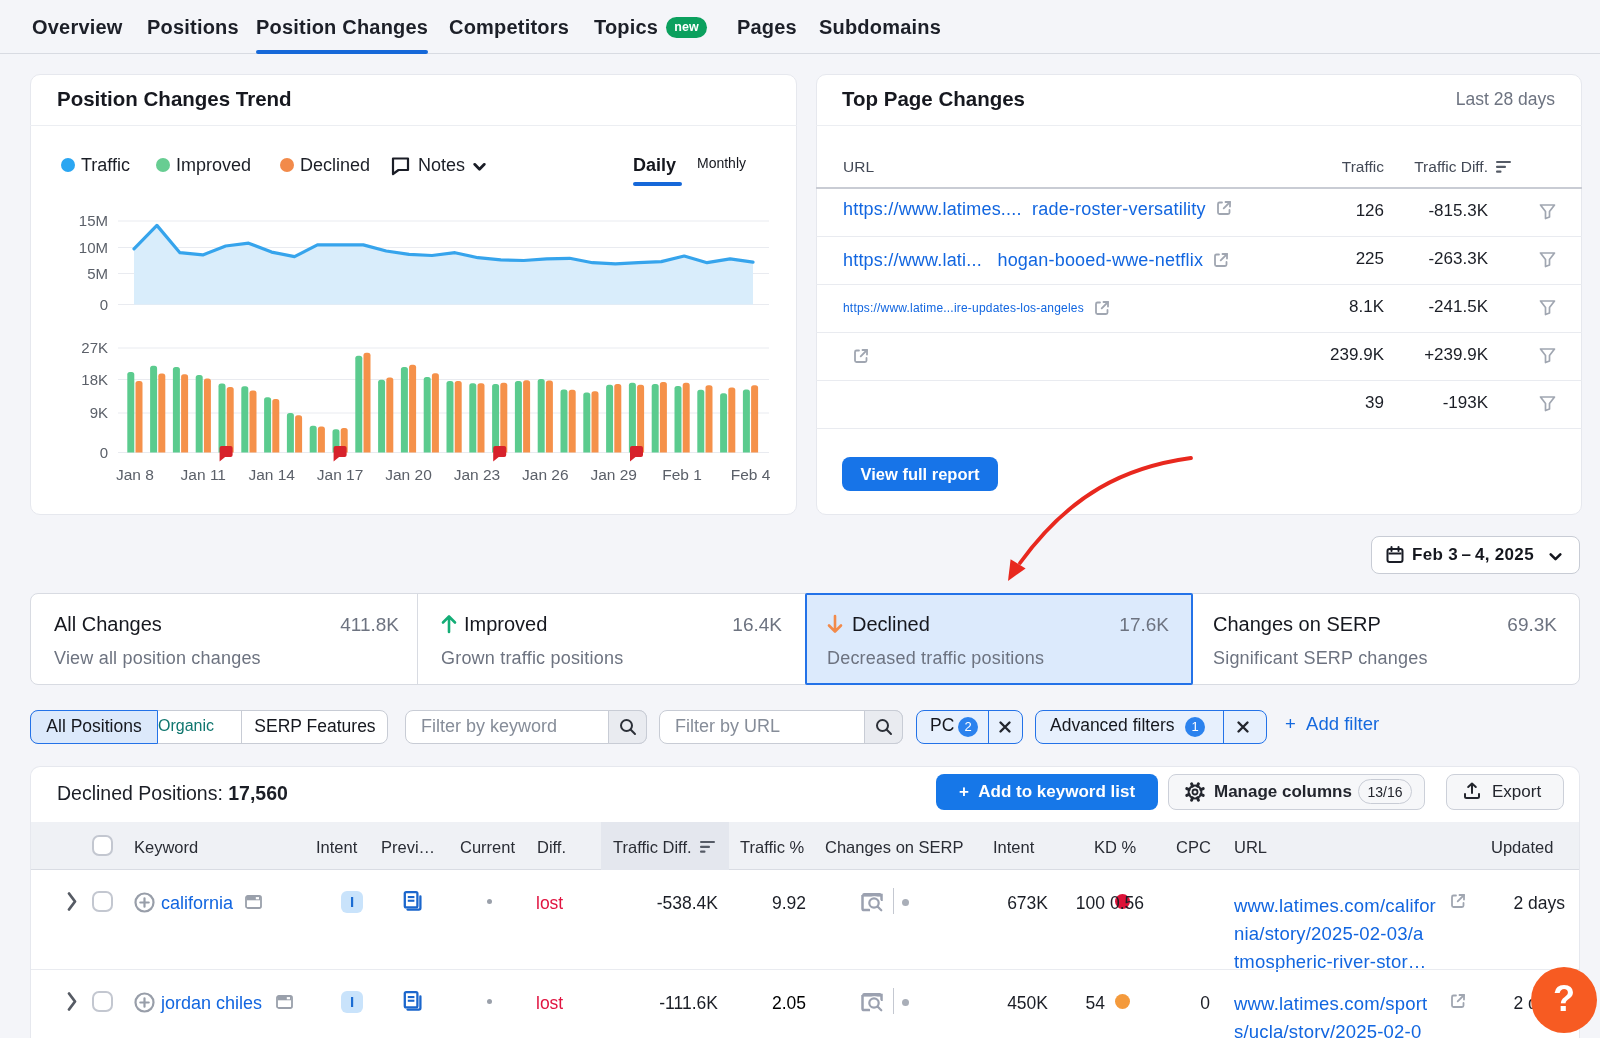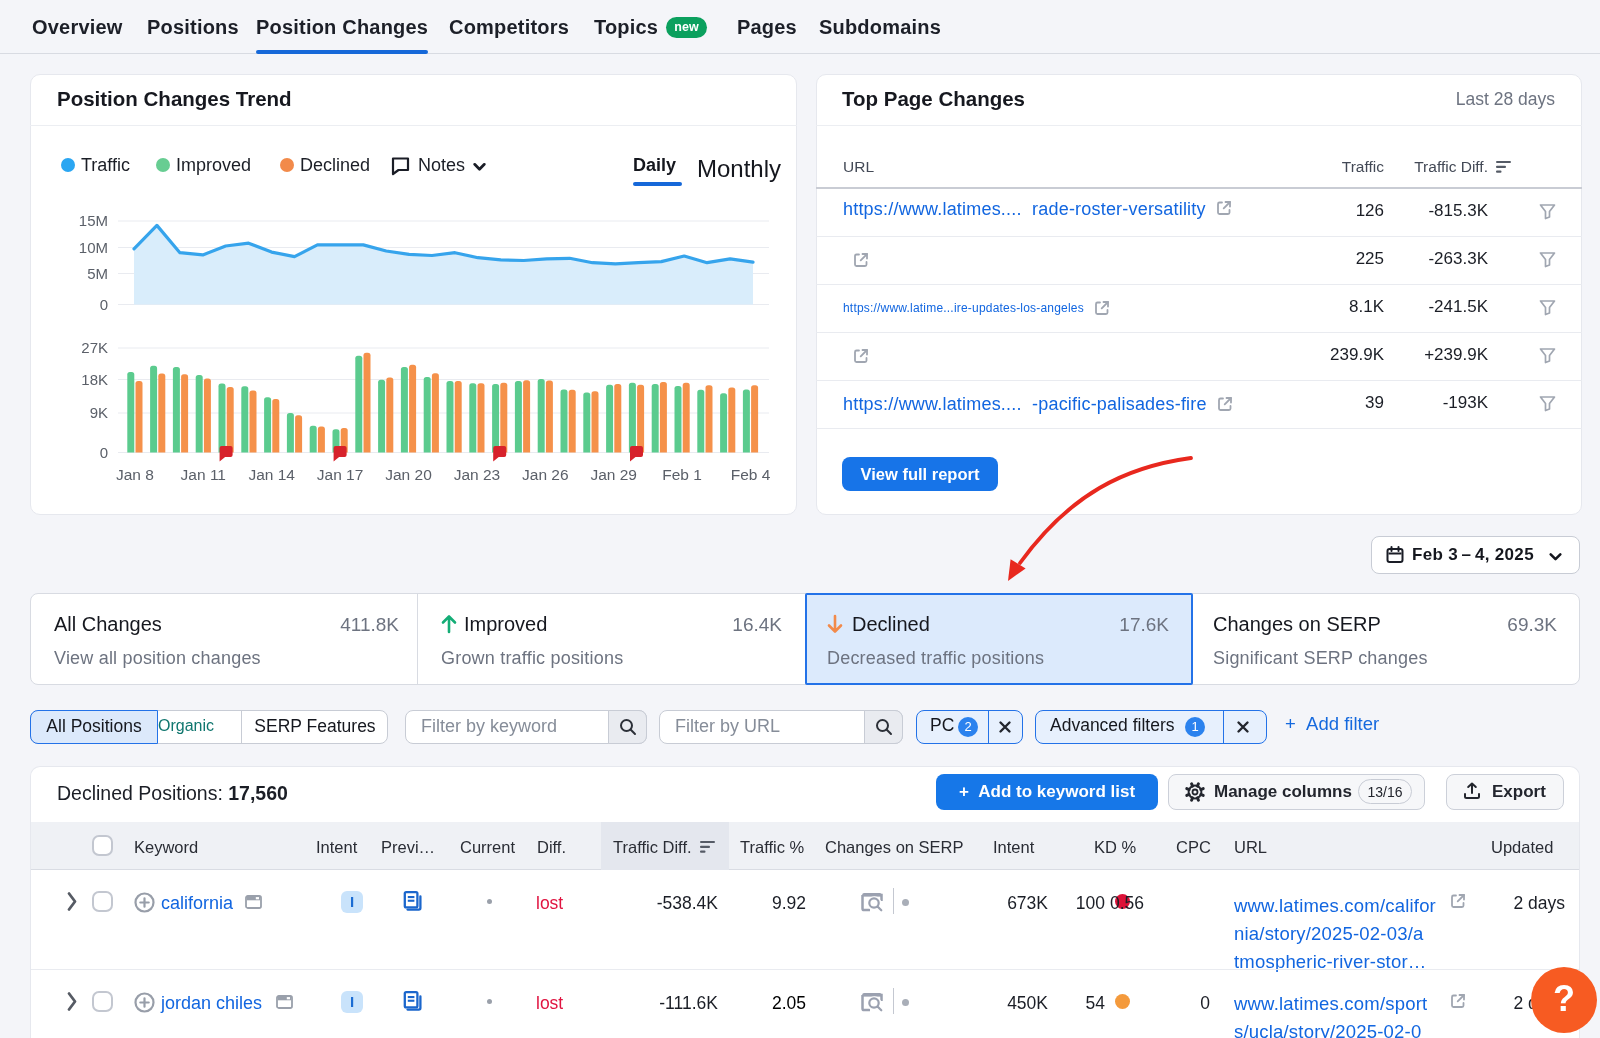--- a/index.html
+++ b/index.html
@@ -30,21 +30,21 @@
     <div class="abs" style="left:300px;top:155px;font-size:18px;color:#1b1e26">Declined</div>
     <svg class="abs" style="left:390px;top:155px" width="21" height="21" viewBox="0 0 21 21">
       <path d="M3 3.5 H18 V15 H8.5 L3 19 V15 H3 Z" fill="none" stroke="#1a1d26" stroke-width="2.2" stroke-linejoin="round"></path>
     </svg>
     <div class="abs" style="left:418px;top:155px;font-size:18px;color:#1b1e26">Notes</div>
     <svg class="abs" style="left:472px;top:159px" width="15" height="15" viewBox="0 0 14 14">
       <path d="M2.5 5 L7 9.5 L11.5 5" fill="none" stroke="#1a1d26" stroke-width="2.6" stroke-linecap="round" stroke-linejoin="round"></path>
     </svg>
     <div class="abs" style="left:633px;top:155px;font-size:18px;color:#15171e;font-weight:bold">Daily</div>
     <div class="abs" style="left:633px;top:182px;width:49px;height:3.5px;background:#1668d9;border-radius:2px"></div>
-    <div class="abs" style="left:697px;top:155px;font-size:24px;color:#15171e">Monthly</div>
+    <div class="abs" style="left:697px;top:155px;font-size:14px;color:#15171e">Monthly</div>
     <svg class="abs" style="left:40px;top:195px" width="740" height="300" viewBox="40 195 740 300">
       <g transform="translate(0,0)">
         <line x1="118" y1="221" x2="769" y2="221" stroke="#e9ebf0" stroke-width="1"></line>
         <text x="108" y="226" text-anchor="end" font-size="15" fill="#5b6069">15M</text>
         <line x1="118" y1="247.5" x2="769" y2="247.5" stroke="#e9ebf0" stroke-width="1"></line>
         <text x="108" y="252.5" text-anchor="end" font-size="15" fill="#5b6069">10M</text>
         <line x1="118" y1="273.5" x2="769" y2="273.5" stroke="#e9ebf0" stroke-width="1"></line>
         <text x="108" y="278.5" text-anchor="end" font-size="15" fill="#5b6069">5M</text>
         <line x1="118" y1="304.5" x2="769" y2="304.5" stroke="#e9ebf0" stroke-width="1"></line>
         <text x="108" y="309.5" text-anchor="end" font-size="15" fill="#5b6069">0</text>
@@ -151,20 +151,21 @@
         <path d="M15 3 L8.7 9.3" fill="none" stroke="#a0a6b1" stroke-width="1.8" stroke-linecap="round"></path>
       </svg>
     </div>
     <div class="abs" style="left:1284px;top:201px;width:100px;text-align:right;font-size:17px;color:#1b1e26">126</div>
     <div class="abs" style="left:1388px;top:201px;width:100px;text-align:right;font-size:17px;color:#1b1e26">-815.3K</div>
     <svg class="abs" style="left:1538px;top:202px" width="19" height="19" viewBox="0 0 19 19">
       <path d="M2.5 3 H16.5 L11.5 9.5 V15 L7.5 16.5 V9.5 Z" fill="none" stroke="#a0a6b1" stroke-width="1.7" stroke-linejoin="round"></path>
     </svg>
     <div class="abs" style="left:816px;top:236px;width:766px;height:1px;background:#e9ebf0"></div>
     <div class="abs" style="left:843px;top:247px;display:flex;align-items:center;font-size:18px;letter-spacing:0.2px;height:26px">
+      <span class="link">https://www.lati...&nbsp;&nbsp; hogan-booed-wwe-netflix</span>
       <svg style="margin-left:9px;flex:none" width="18" height="18" viewBox="0 0 18 18">
         <path d="M7 3.5 H4.5 A1.5 1.5 0 0 0 3 5 V13.5 A1.5 1.5 0 0 0 4.5 15 H13 A1.5 1.5 0 0 0 14.5 13.5 V11" fill="none" stroke="#a0a6b1" stroke-width="1.8" stroke-linecap="round"></path>
         <path d="M10.5 3 H15 V7.5" fill="none" stroke="#a0a6b1" stroke-width="1.8" stroke-linecap="round" stroke-linejoin="round"></path>
         <path d="M15 3 L8.7 9.3" fill="none" stroke="#a0a6b1" stroke-width="1.8" stroke-linecap="round"></path>
       </svg>
     </div>
     <div class="abs" style="left:1284px;top:249px;width:100px;text-align:right;font-size:17px;color:#1b1e26">225</div>
     <div class="abs" style="left:1388px;top:249px;width:100px;text-align:right;font-size:17px;color:#1b1e26">-263.3K</div>
     <svg class="abs" style="left:1538px;top:250px" width="19" height="19" viewBox="0 0 19 19">
       <path d="M2.5 3 H16.5 L11.5 9.5 V15 L7.5 16.5 V9.5 Z" fill="none" stroke="#a0a6b1" stroke-width="1.7" stroke-linejoin="round"></path>
@@ -190,28 +191,20 @@
         <path d="M10.5 3 H15 V7.5" fill="none" stroke="#a0a6b1" stroke-width="1.8" stroke-linecap="round" stroke-linejoin="round"></path>
         <path d="M15 3 L8.7 9.3" fill="none" stroke="#a0a6b1" stroke-width="1.8" stroke-linecap="round"></path>
       </svg>
     </div>
     <div class="abs" style="left:1284px;top:345px;width:100px;text-align:right;font-size:17px;color:#1b1e26">239.9K</div>
     <div class="abs" style="left:1388px;top:345px;width:100px;text-align:right;font-size:17px;color:#1b1e26">+239.9K</div>
     <svg class="abs" style="left:1538px;top:346px" width="19" height="19" viewBox="0 0 19 19">
       <path d="M2.5 3 H16.5 L11.5 9.5 V15 L7.5 16.5 V9.5 Z" fill="none" stroke="#a0a6b1" stroke-width="1.7" stroke-linejoin="round"></path>
     </svg>
     <div class="abs" style="left:816px;top:380px;width:766px;height:1px;background:#e9ebf0"></div>
-    <div class="abs" style="left:843px;top:391px;display:flex;align-items:center;font-size:18px;letter-spacing:0.2px;height:26px">
-      <span class="link">https://www.latimes....&nbsp; -pacific-palisades-fire</span>
-      <svg style="margin-left:9px;flex:none" width="18" height="18" viewBox="0 0 18 18">
-        <path d="M7 3.5 H4.5 A1.5 1.5 0 0 0 3 5 V13.5 A1.5 1.5 0 0 0 4.5 15 H13 A1.5 1.5 0 0 0 14.5 13.5 V11" fill="none" stroke="#a0a6b1" stroke-width="1.8" stroke-linecap="round"></path>
-        <path d="M10.5 3 H15 V7.5" fill="none" stroke="#a0a6b1" stroke-width="1.8" stroke-linecap="round" stroke-linejoin="round"></path>
-        <path d="M15 3 L8.7 9.3" fill="none" stroke="#a0a6b1" stroke-width="1.8" stroke-linecap="round"></path>
-      </svg>
-    </div>
     <div class="abs" style="left:1284px;top:393px;width:100px;text-align:right;font-size:17px;color:#1b1e26">39</div>
     <div class="abs" style="left:1388px;top:393px;width:100px;text-align:right;font-size:17px;color:#1b1e26">-193K</div>
     <svg class="abs" style="left:1538px;top:394px" width="19" height="19" viewBox="0 0 19 19">
       <path d="M2.5 3 H16.5 L11.5 9.5 V15 L7.5 16.5 V9.5 Z" fill="none" stroke="#a0a6b1" stroke-width="1.7" stroke-linejoin="round"></path>
     </svg>
     <div class="abs" style="left:816px;top:428px;width:766px;height:1px;background:#e9ebf0"></div>
     <div class="abs" style="left:842px;top:457px;width:156px;height:34px;background:#1774e8;border-radius:8px;color:#fff;font-size:16.5px;font-weight:bold;text-align:center;line-height:34px">View full report</div>
     <svg class="abs" style="left:980px;top:440px" width="230" height="160" viewBox="980 440 230 160">
       <path d="M 1191 458 C 1125 467, 1070 494, 1020 563" fill="none" stroke="#e8281e" stroke-width="3.8" stroke-linecap="round"></path>
       <path d="M 1008 581 L 1010.6 559.2 L 1025.6 568.4 Z" fill="#e8281e"></path>
@@ -299,21 +292,21 @@
       <line x1="13.45" y1="5.09" x2="14.41" y2="2.78" stroke="#23262e" stroke-width="3" stroke-linecap="round"></line>
       <line x1="16.91" y1="8.55" x2="19.22" y2="7.59" stroke="#23262e" stroke-width="3" stroke-linecap="round"></line>
     </svg>
     <div class="abs" style="left:1214px;top:782px;font-size:17px;color:#23262e;font-weight:bold">Manage columns</div>
     <div class="abs" style="left:1358px;top:779px;width:54px;height:25px;border:1px solid #c8ccd5;border-radius:13px;font-size:14px;color:#23262e;text-align:center;line-height:24px">13/16</div>
     <div class="abs" style="left:1446px;top:774px;width:118px;height:36px;background:#f6f7f9;border:1px solid #ccd0d9;border-radius:8px"></div>
     <svg class="abs" style="left:1462px;top:781px" width="20" height="20" viewBox="0 0 20 20">
       <path d="M10 12 V3 M6.2 6 L10 2.5 L13.8 6" fill="none" stroke="#23262e" stroke-width="2" stroke-linecap="round" stroke-linejoin="round"></path>
       <path d="M3 13 V15.5 A1.5 1.5 0 0 0 4.5 17 H15.5 A1.5 1.5 0 0 0 17 15.5 V13" fill="none" stroke="#23262e" stroke-width="2" stroke-linecap="round"></path>
     </svg>
-    <div class="abs" style="left:1492px;top:782px;font-size:17px;color:#23262e;font-weight:bold">Export</div>
+    <div class="abs" style="left:1492px;top:782px;font-size:17px;color:#23262e;font-weight:normal">Export</div>
     <div class="abs" style="left:31px;top:822px;width:1548px;height:48px;background:#eff1f5;border-bottom:1px solid #d9dce3"></div>
     <div class="abs" style="left:601px;top:822px;width:128px;height:48px;background:#e4e7ee"></div>
     <div class="abs" style="left:92px;top:835px;width:21px;height:21px;background:#fff;border:2px solid #c3c7d0;border-radius:7px"></div>
     <div class="abs" style="left:134px;top:838px;font-size:16.5px;color:#2a2d35">Keyword</div>
     <div class="abs" style="left:316px;top:838px;font-size:16.5px;color:#2a2d35">Intent</div>
     <div class="abs" style="left:381px;top:838px;font-size:16.5px;color:#2a2d35">Previ…</div>
     <div class="abs" style="left:460px;top:838px;font-size:16.5px;color:#2a2d35">Current</div>
     <div class="abs" style="left:537px;top:838px;font-size:16.5px;color:#2a2d35">Diff.</div>
     <div class="abs" style="left:613px;top:838px;font-size:16.5px;color:#2a2d35">Traffic Diff.</div>
     <div class="abs" style="left:740px;top:838px;font-size:16.5px;color:#2a2d35">Traffic %</div>

